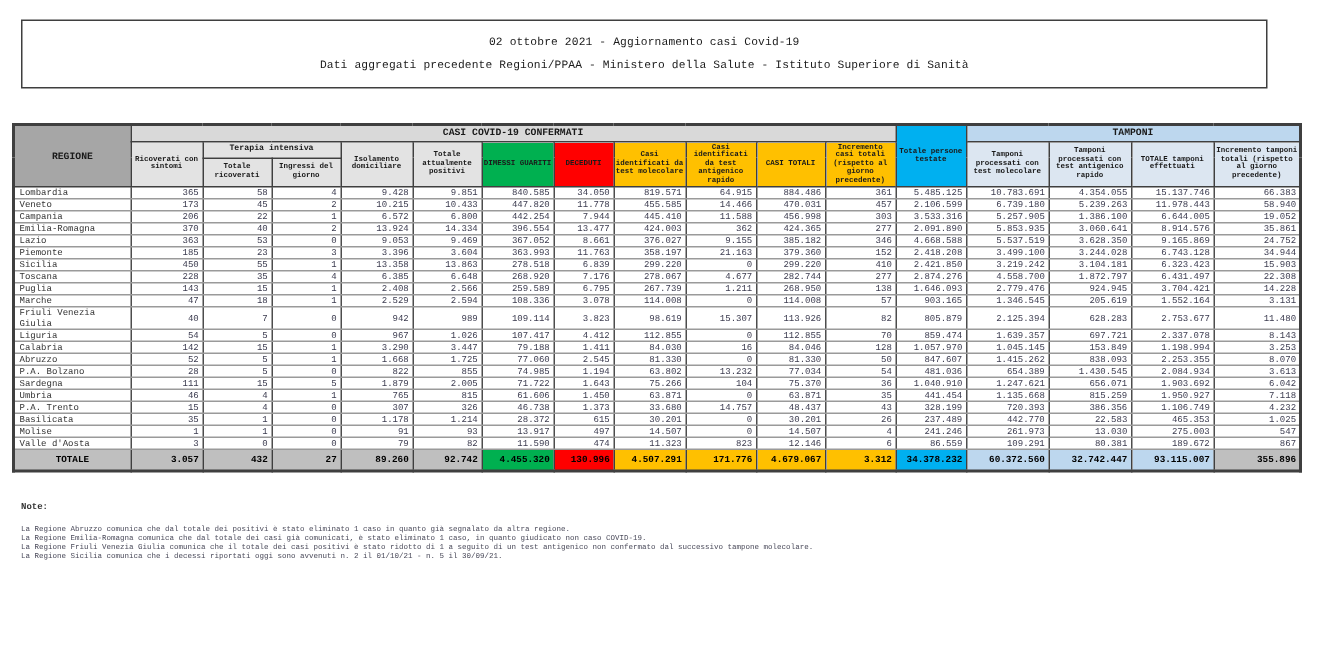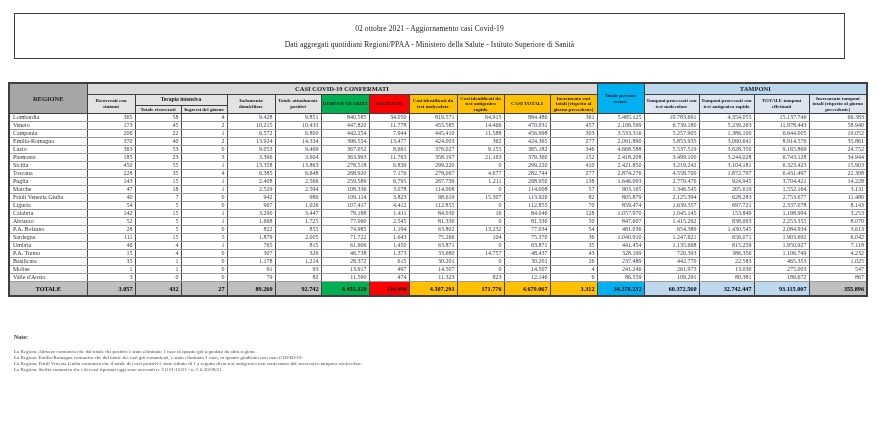--- a/index.html
+++ b/index.html
@@ -1,17 +1,17 @@
 <!DOCTYPE html>
 <html><head>
 <meta charset="utf-8">
 <style>
   html,body{margin:0;padding:0;background:#fff;}
   #page{position:relative;width:878px;height:442px;background:#ffffff;overflow:hidden;
-        font-family:Liberation Serif, serif;color:#222;}
+        font-family:Liberation Mono, monospace;color:#222;}
   
   #title-box{position:absolute;left:14px;top:13px;width:829px;height:44px;
              border:1.5px solid #3f3f3f;display:flex;flex-direction:column;
              justify-content:center;align-items:center;gap:7px;background:#fff;}
   #title-box .t{font-size:7.5px;color:#1a1a1a;letter-spacing:.1px;}
   
   #tbl-wrap{position:absolute;left:8px;top:82px;}
   table{border-collapse:collapse;table-layout:fixed;width:858px;border:2px solid #3f3f3f;}
   th,td{border:1px solid #6e6e6e;overflow:hidden;padding:0 2px;box-sizing:border-box;}
   thead th{font-size:5px;font-weight:bold;line-height:1.12;text-align:center;
@@ -38,21 +38,21 @@
   #notes .nt{font-size:6px;font-weight:bold;color:#333;margin-bottom:9px;}
   #notes .ni{font-size:5px;color:#4a4a5a;line-height:6px;}
 </style>
 </head>
 <body>
 
 <div id="page">
 
   <div id="title-box">
     <div class="t">02 ottobre 2021 - Aggiornamento casi Covid-19</div>
-    <div class="t">Dati aggregati quotidiani Regioni/PPAA - Ministero della Salute - Istituto Superiore di Sanità</div>
+    <div class="t">Dati aggregati precedente Regioni/PPAA - Ministero della Salute - Istituto Superiore di Sanità</div>
   </div>
 
   <div id="tbl-wrap">
     <table>
       <colgroup>
         <col style="width:78px">
           <col style="width:48px">
           <col style="width:46px">
           <col style="width:46px">
         <col style="width:48px">

